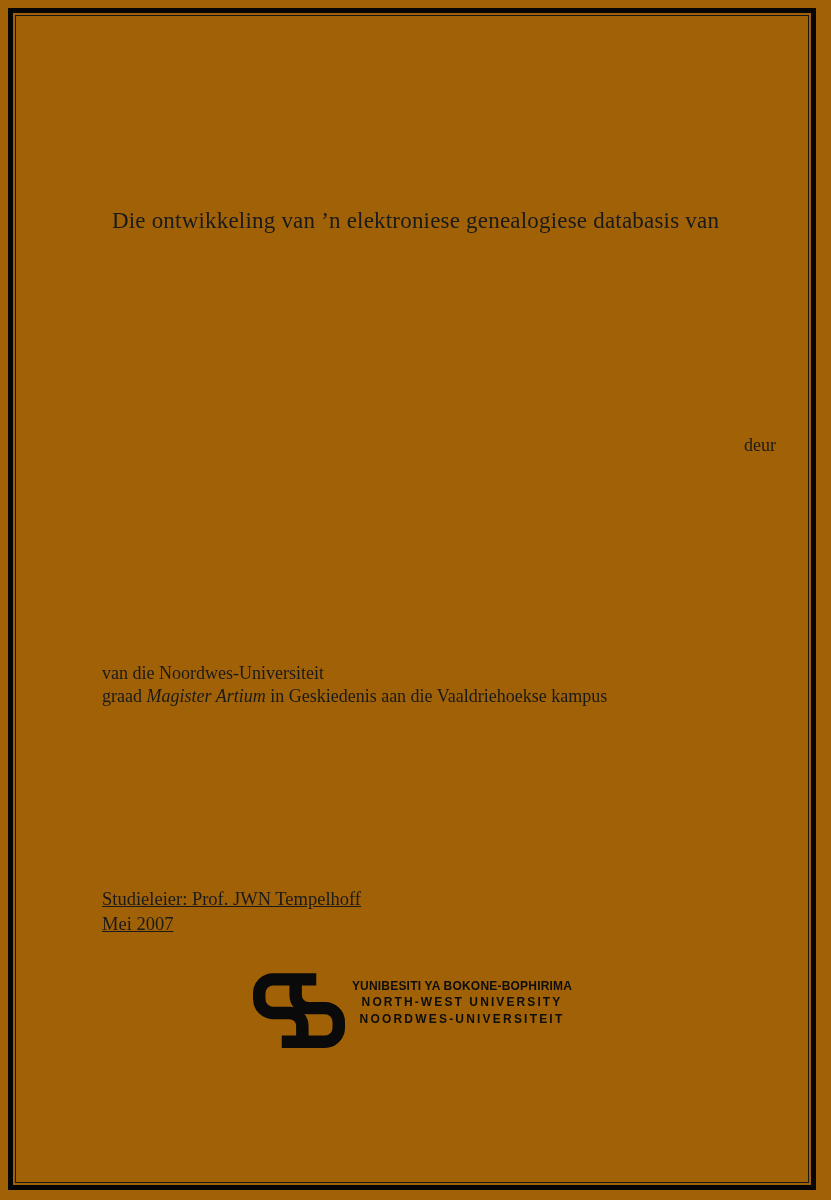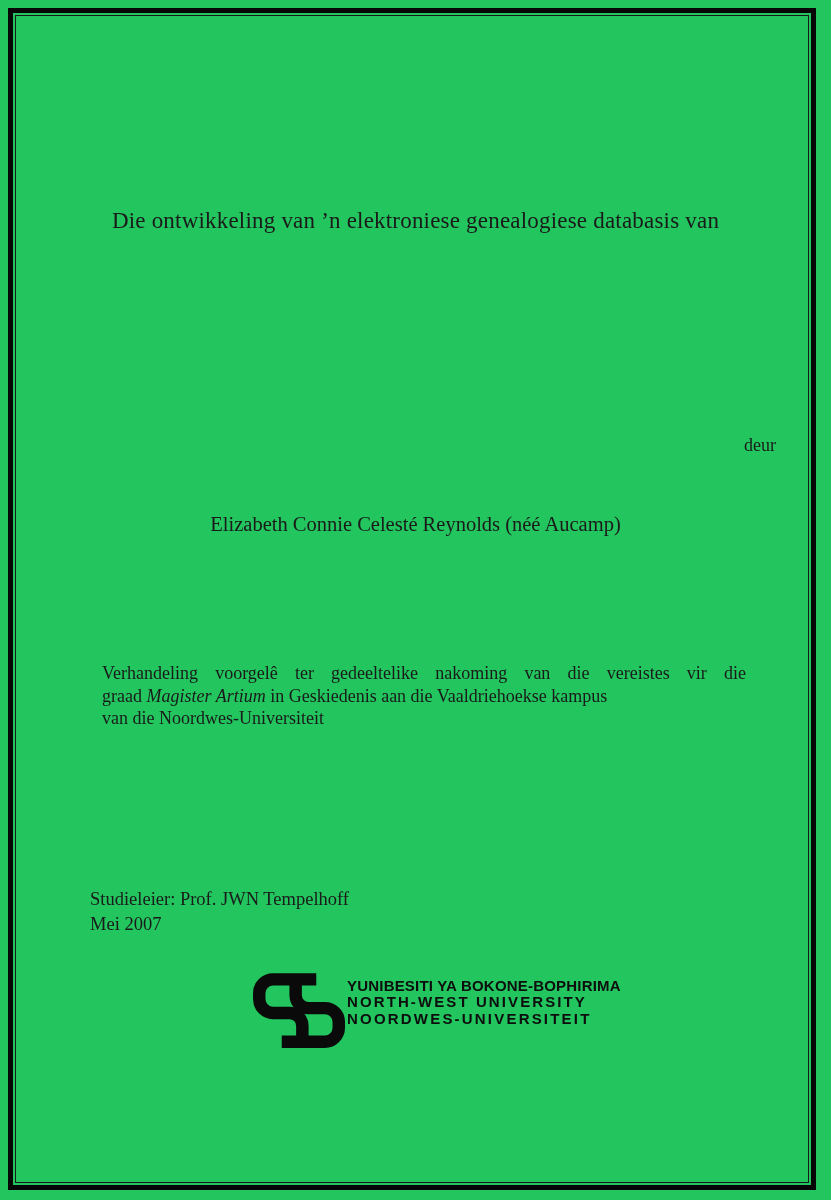--- a/index.html
+++ b/index.html
@@ -4,21 +4,21 @@
 <style>
   html, body {
     margin: 0;
     padding: 0;
     background: #ffffff;
   }
   .page {
     position: relative;
     width: 831px;
     height: 1200px;
-    background: #22c55e;
+    background: #a16207;
     overflow: hidden;
     font-family: "Liberation Serif", "DejaVu Serif", serif;
     color: #1a1a1a;
   }
   
   .frame {
     position: absolute;
     left: 8px;
     top: 8px;
     width: 798px;
@@ -69,45 +69,46 @@
   }
   .statement .just {
     text-align: justify;
     text-align-last: justify;
   }
   .statement .ital {
     font-style: italic;
   }
   .supervisor-block {
     position: absolute;
-    left: 90px;
+    left: 102px;
     top: 887px;
     font-size: 18.5px;
     line-height: 24.5px;
+    text-decoration: underline;
   }
   
   .logo {
     position: absolute;
     left: 253px;
     top: 973px;
     display: flex;
     align-items: flex-start;
   }
   .logo-mark {
     flex: 0 0 auto;
     display: block;
   }
   .logo-text {
     margin-left: 2px;
     margin-top: 5px;
     width: 230px;
     text-align: center;
     font-family: "Liberation Sans", "DejaVu Sans", sans-serif;
     font-weight: 700;
-    font-size: 15px;
+    font-size: 12px;
     line-height: 16.3px;
     color: #0d0d0d;
     white-space: nowrap;
   }
   .logo-text .l1 { letter-spacing: 0.2px; }
   .logo-text .l2 { letter-spacing: 2.1px; }
   .logo-text .l3 { letter-spacing: 2.2px; text-align: center; }
 </style>
 </head>
 <body>
@@ -117,26 +118,24 @@
   <div class="frame">
     <div class="frame-inner"></div>
   </div>
 
   <div class="title-block">
     <div>Die ontwikkeling van ’n elektroniese genealogiese databasis van</div>
   </div>
 
   <div class="byline">deur</div>
 
-  <div class="author">Elizabeth Connie Celesté Reynolds (néé Aucamp)</div>
 
   <div class="statement">
-    <div class="just">Verhandeling voorgelê ter gedeeltelike nakoming van die vereistes vir die</div>
+    <div>van die Noordwes-Universiteit</div>
     <div><span>graad </span><span class="ital">Magister Artium</span><span> in Geskiedenis aan die Vaaldriehoekse kampus</span></div>
-    <div>van die Noordwes-Universiteit</div>
   </div>
 
   <div class="supervisor-block">
     <div>Studieleier: Prof. JWN Tempelhoff</div>
     <div>Mei 2007</div>
   </div>
 
   <div class="logo">
     <svg class="logo-mark" viewBox="0 0 96 78" width="92" height="75" aria-hidden="true">
       <path d="M66 6.5 H21 A14.5 14.5 0 0 0 6.5 21 V27 A14.5 14.5 0 0 0 21 41.5 H38 A13.5 13.5 0 0 1 51.5 55 V71" fill="none" stroke="#0a0a0a" stroke-width="13"></path>

